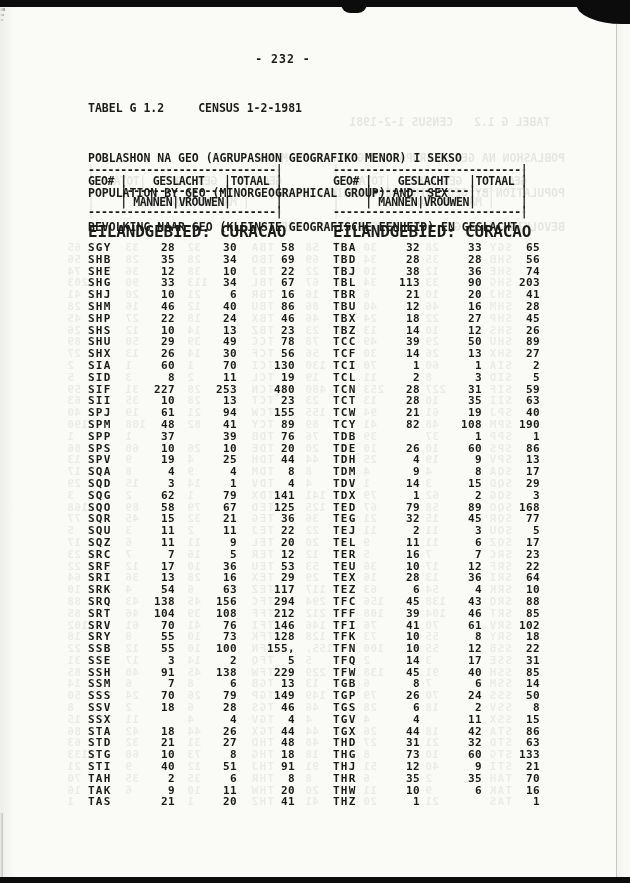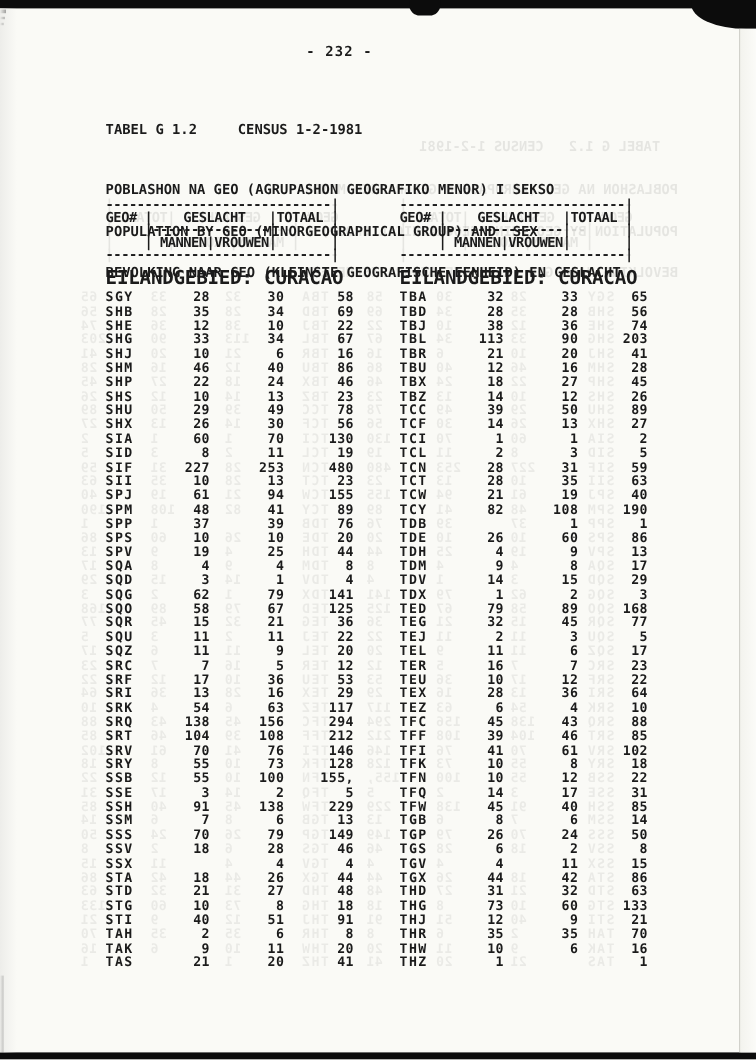--- a/index.html
+++ b/index.html
@@ -23,21 +23,21 @@
   .em3 { top:19px; left:0; width:3px; height:2px; }
   .em4 { bottom:6px; left:0; width:3px; height:64px; background:#2a2a2a; }
   .right-page-edge { position:absolute; top:24px; bottom:6px; left:616px; width:1px; background:#c7c7c0; }
   .right-page-strip { position:absolute; top:24px; bottom:6px; left:617px; width:13px;
     background:linear-gradient(90deg,#f3f3ee,#fbfbf8); }
   .left-shade { position:absolute; top:7px; bottom:6px; left:0; width:14px;
     background:linear-gradient(90deg,#ededea,rgba(250,250,246,0)); }
 
   
   .ink { font-weight:bold; color:#1b1b1b; }
-  .page-num { position:absolute; top:36px; left:0; width:566px; text-align:center;
+  .page-num { position:absolute; top:52px; left:0; width:566px; text-align:center;
     font-size:11.5px; letter-spacing:1px; }
   .tabel-line { position:absolute; top:101px; left:88px; font-size:11.5px; white-space:pre; display:flex; }
   .tabel-line .gap { width:34px; }
   .titles { position:absolute; top:130px; left:88px; font-size:11.5px; line-height:11.5px; white-space:pre; }
 
   .table-col { position:absolute; top:165px; width:212px; }
   .col-left  { left:88px; }
   .col-right { left:333px; }
   pre.header-box { font-family:"DejaVu Sans Mono", monospace; font-weight:bold;
     font-size:11.5px; line-height:10.6px; letter-spacing:-0.45px; white-space:pre; }

